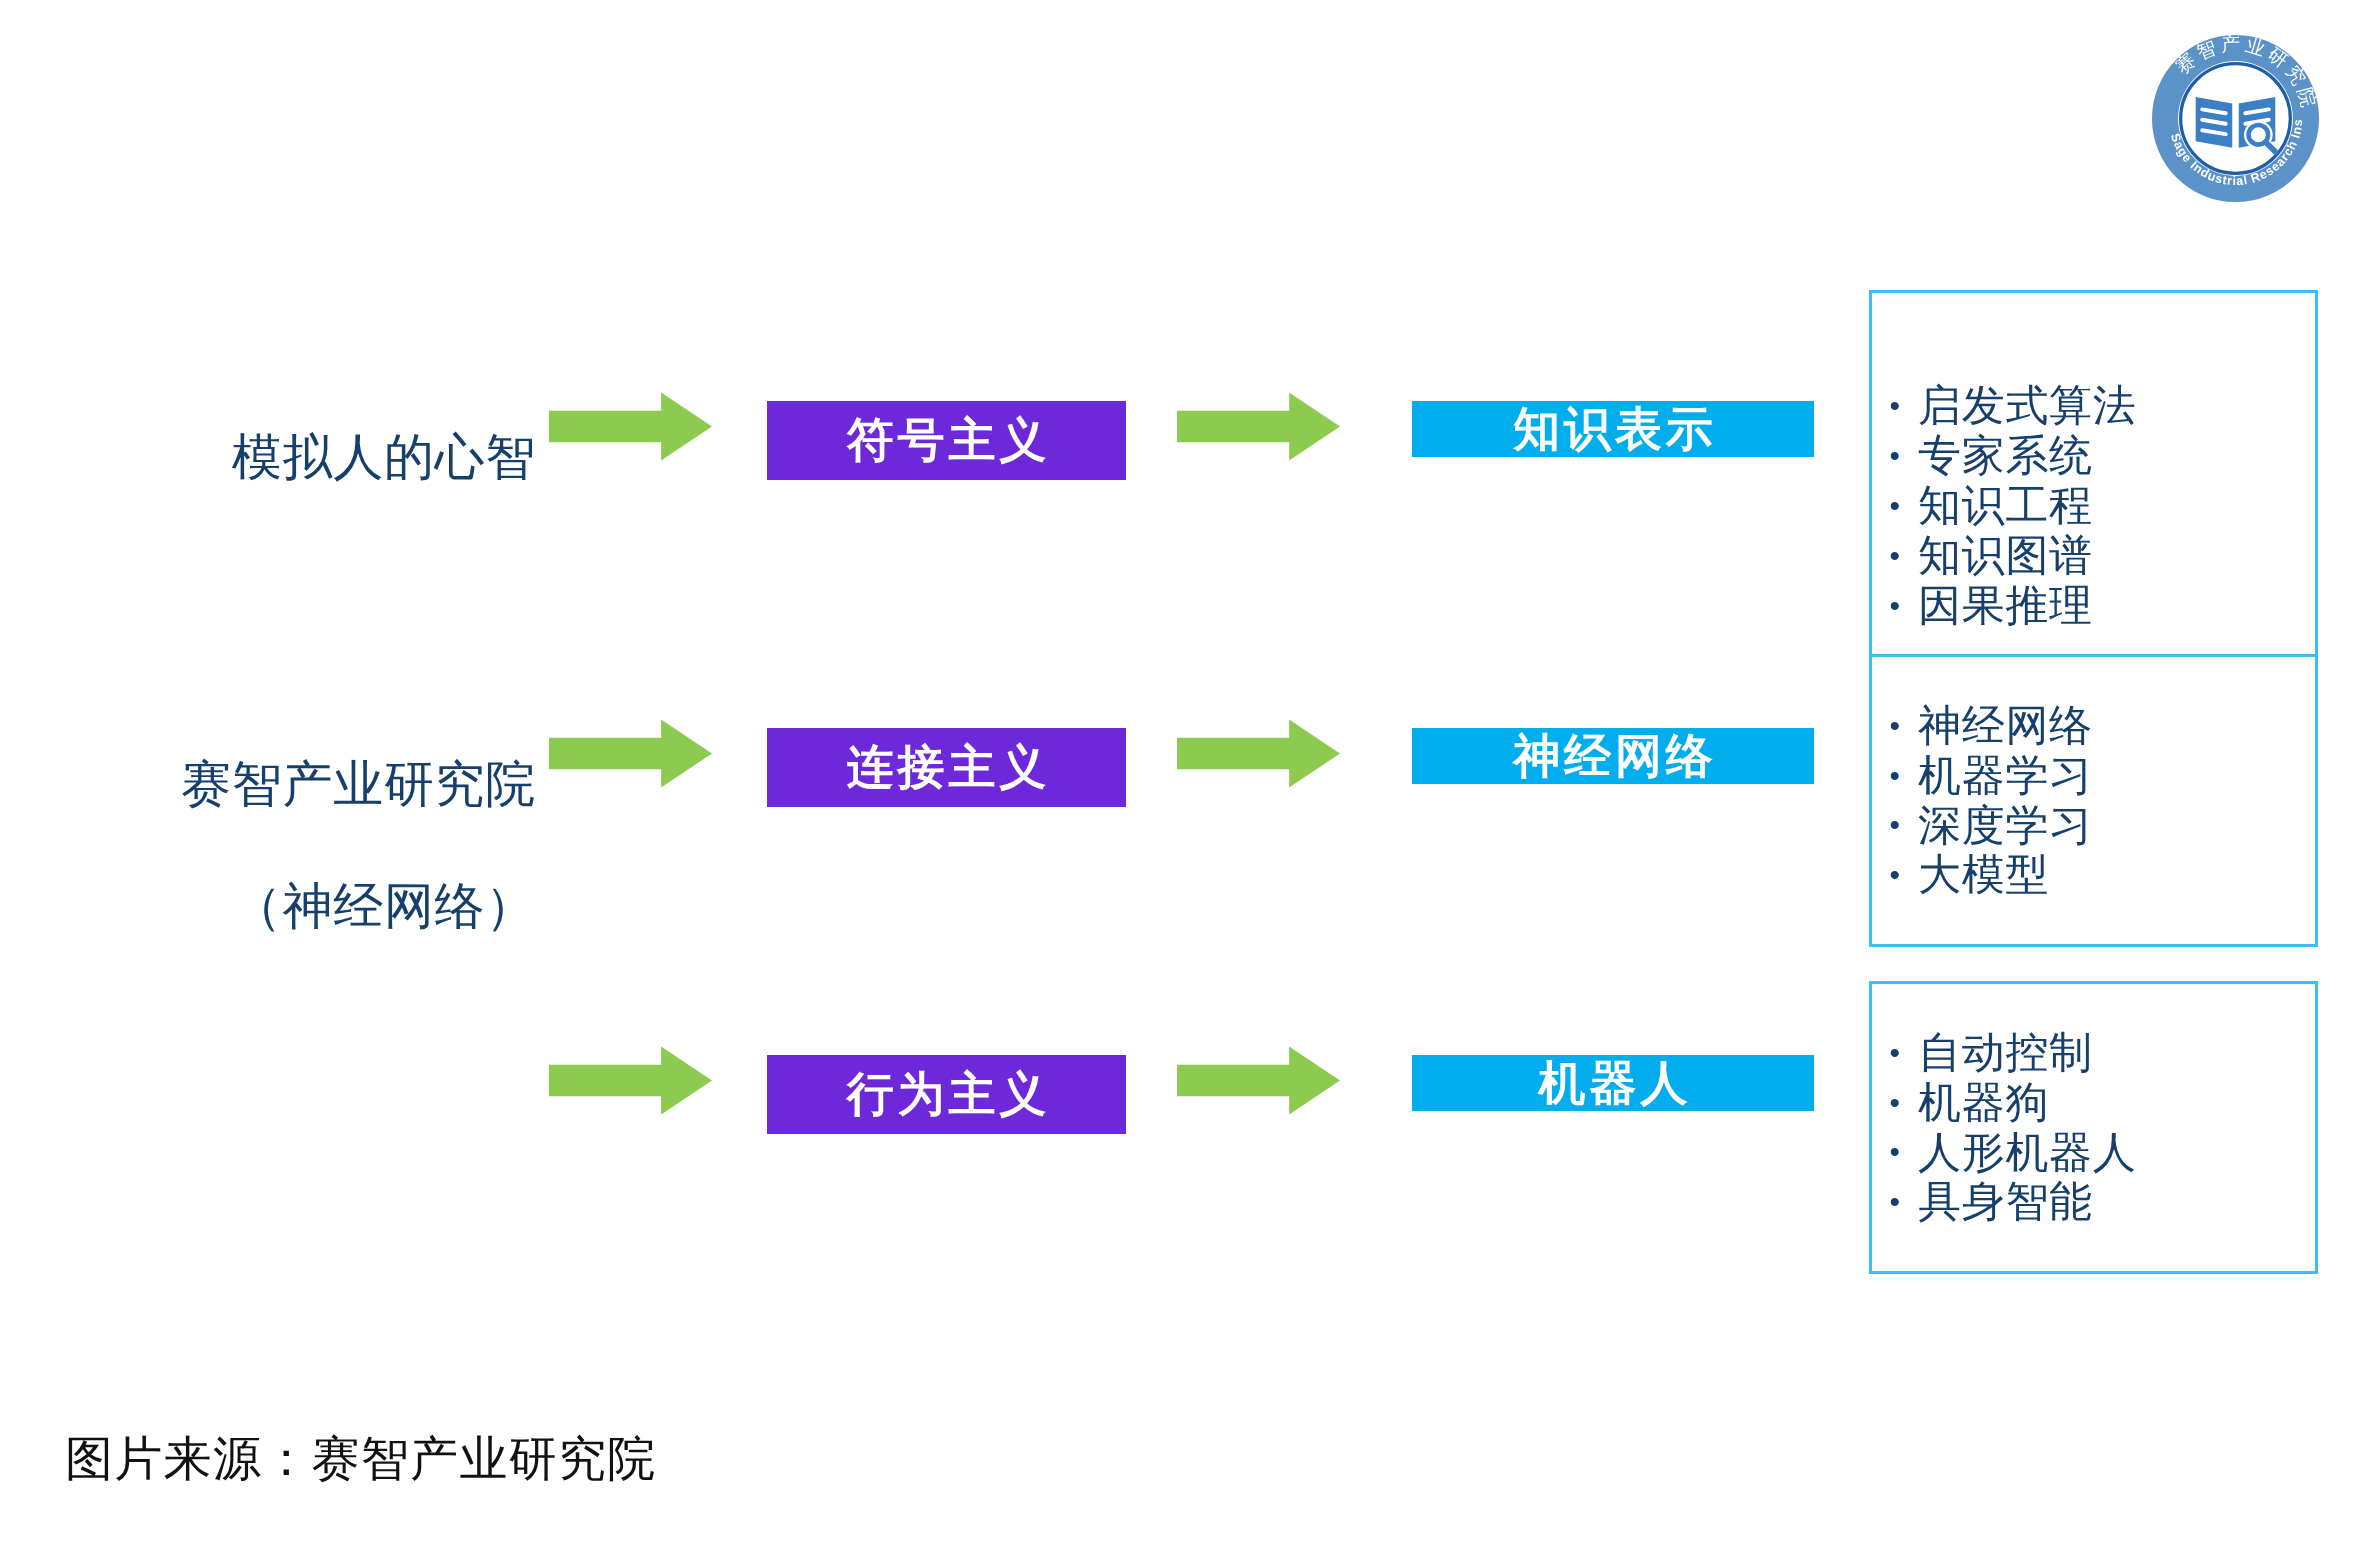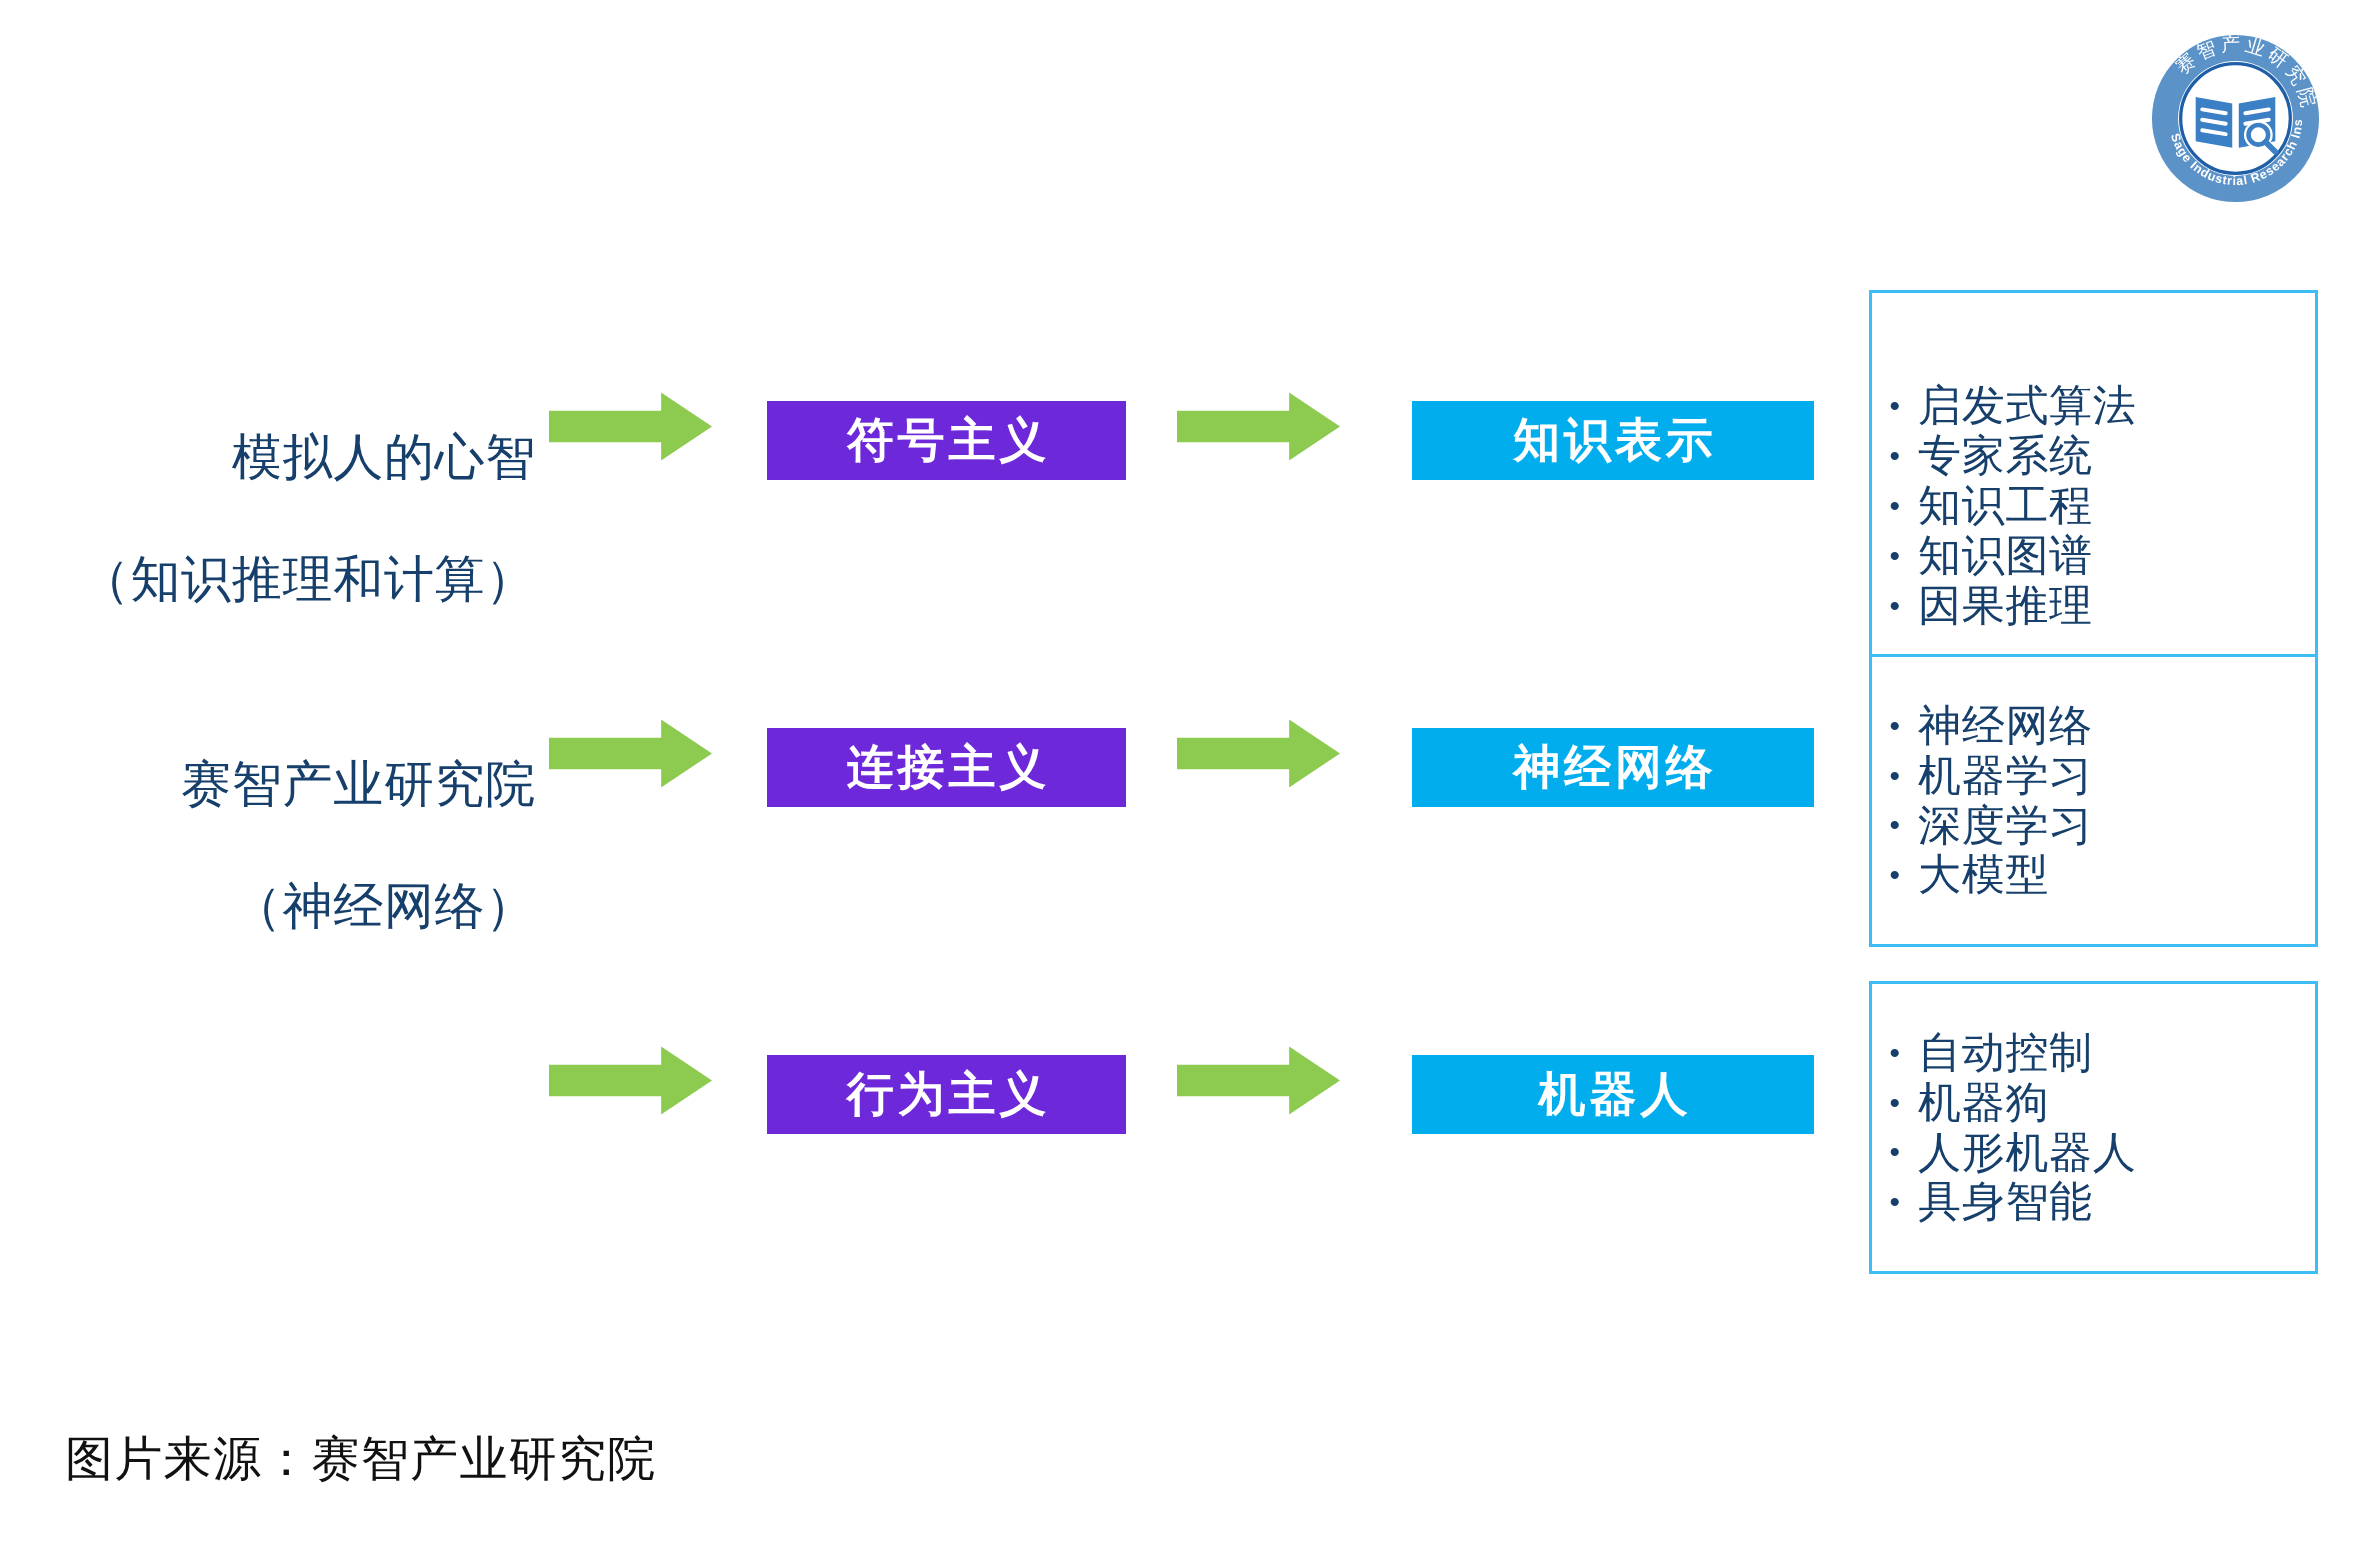--- a/index.html
+++ b/index.html
@@ -81,21 +81,21 @@
     left: 767px;
     top: 35px;
     width: 359px;
     height: 79px;
     background: #6d28d9;
   }
   .chip-blue {
     left: 1412px;
     top: 35px;
     width: 402px;
-    height: 79px;
+    height: 56px;
     background: #02ADEE;
   }
   .row-2 .chip-blue { width: 402px; }
 
   
   .panel {
     position: absolute;
     left: 1869px;
     border: 3.3px solid #3CBEF4;
     background: #ffffff;
@@ -178,21 +178,20 @@
       </text>
       <text font-family="'Liberation Sans', sans-serif" font-size="19" fill="#ffffff" font-weight="bold" letter-spacing="1.2">
         <textPath href="#arcBottom" startOffset="8%">Sage Industrial Research Institute</textPath>
       </text>
     </svg>
   </div>
 
   <div class="row row-1">
     <div class="stage-label">
       <span class="l1">模拟人的心智</span>
-      <span class="l2">（知识推理和计算）</span>
     </div>
     <div class="arrow arrow-a">
       <svg viewBox="0 0 250 108" xmlns="http://www.w3.org/2000/svg">
           <polygon points="0,30 172,30 172,2 250,54 172,106 172,78 0,78" fill="#8DCB50"></polygon>
         </svg>
     </div>
     <div class="chip chip-green">符号主义</div>
     <div class="arrow arrow-b">
       <svg viewBox="0 0 250 108" xmlns="http://www.w3.org/2000/svg">
           <polygon points="0,30 172,30 172,2 250,54 172,106 172,78 0,78" fill="#8DCB50"></polygon>

